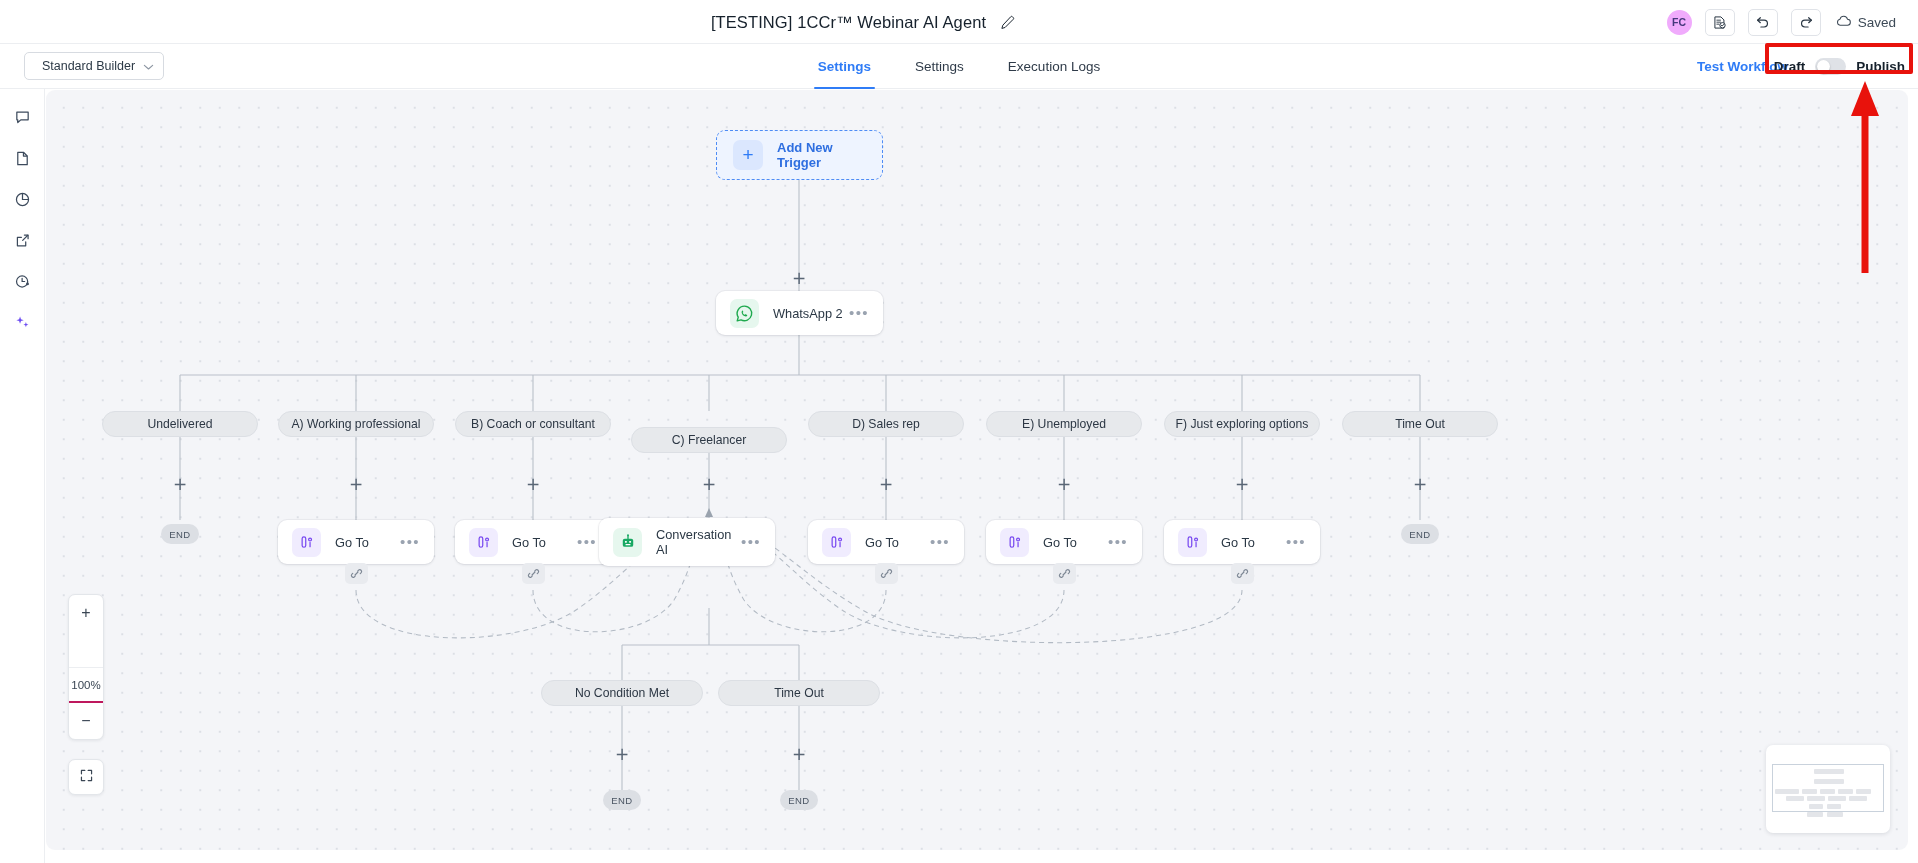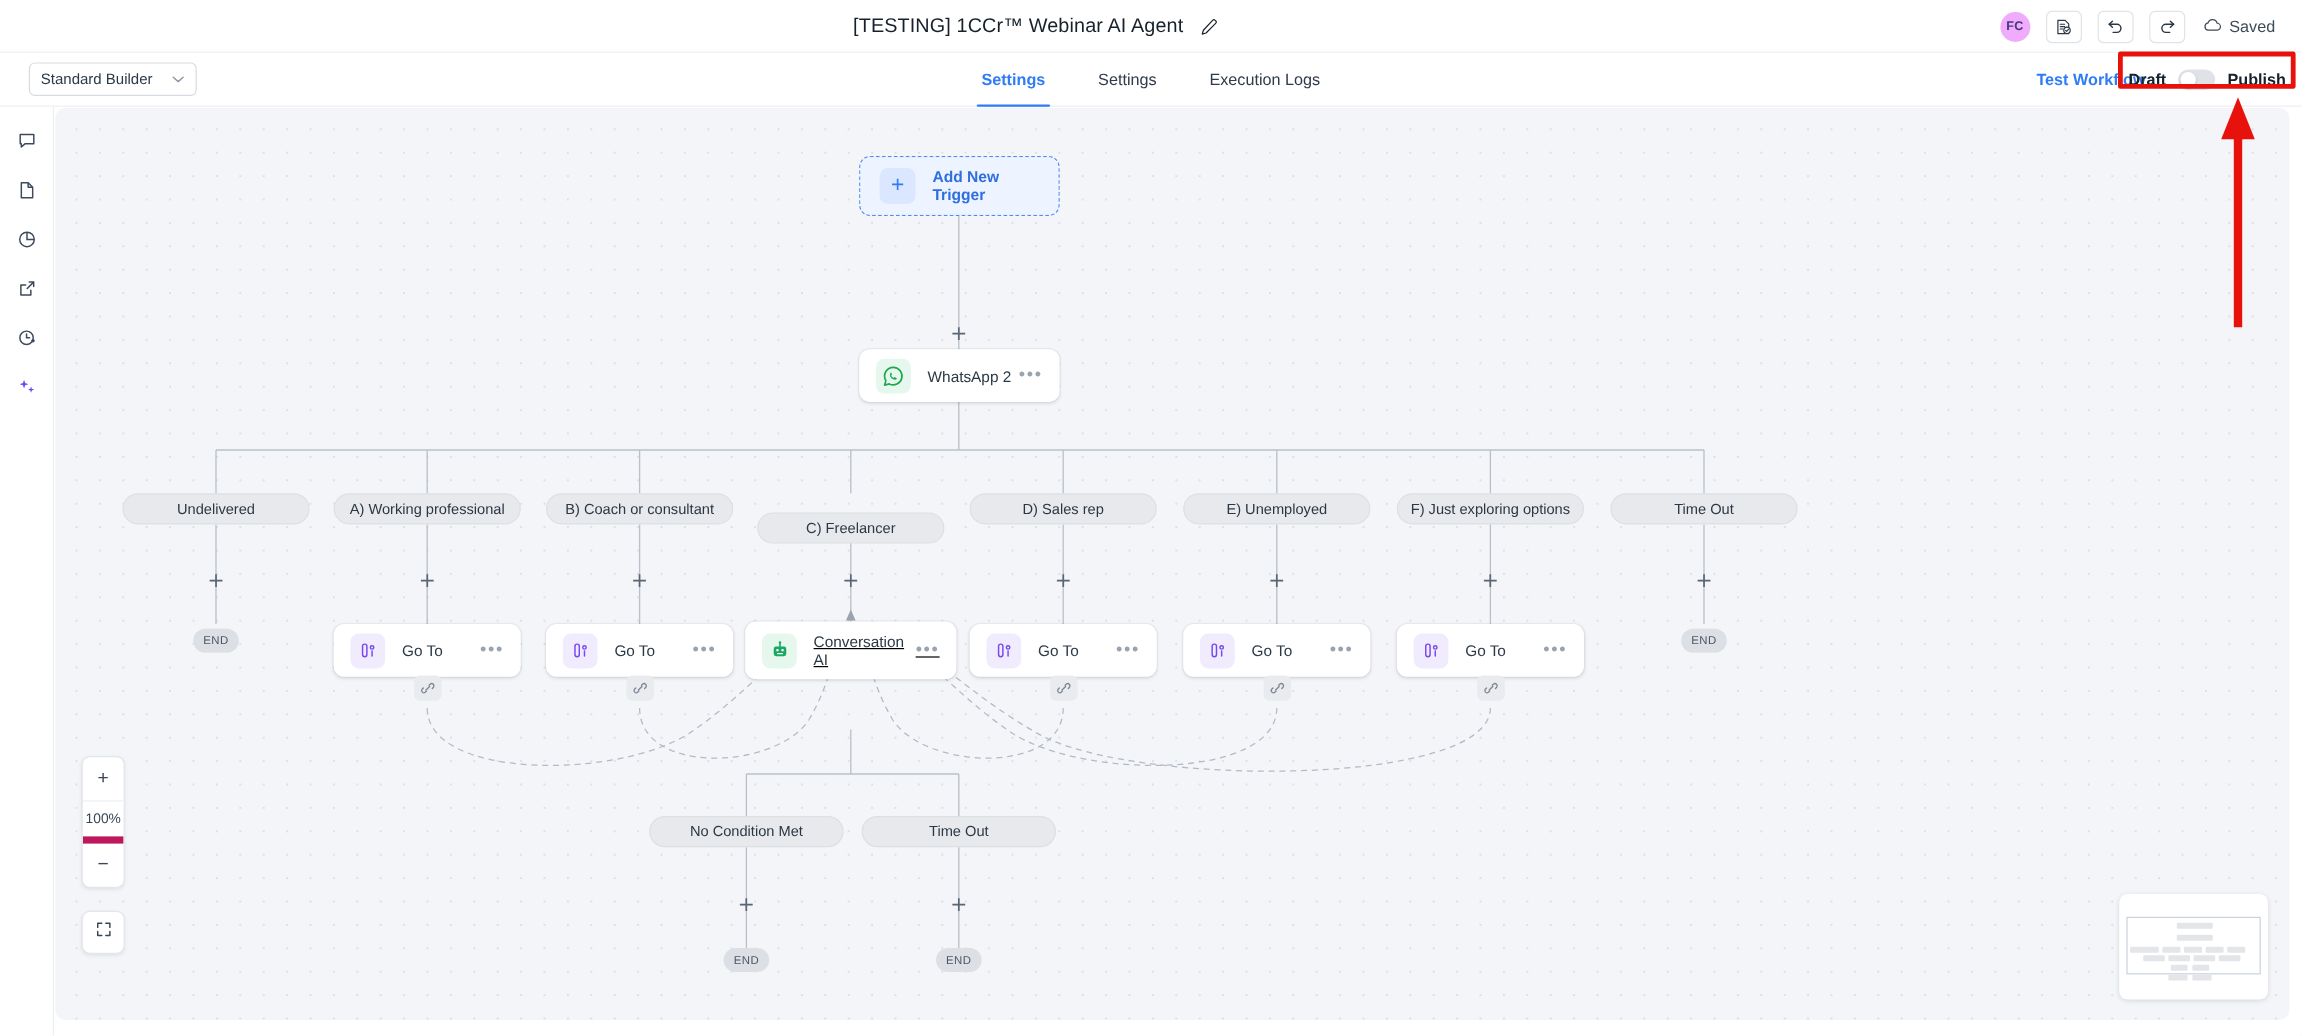--- a/index.html
+++ b/index.html
@@ -50,21 +50,21 @@
     cursor: pointer; color: #2a3744;
   }
   .saved {
     display: flex; align-items: center; gap: 6px;
     font-size: 13.5px; color: #3d4a57; margin-left: 2px; margin-right: 6px;
   }
 
   
   .subbar {
     position: absolute; left: 0; top: 44px; width: 1918px; height: 45px;
-    background: #fff; border-bottom: 1px solid #eceef1;
+    background: #fff; border-bottom: 1px solid #eceef1; text-align: center;
   }
   .builder-select {
     position: absolute; left: 24px; top: 8px;
     width: 140px; height: 28px; border: 1px solid #d7dbe1; border-radius: 5px;
     background: #fff; display: flex; align-items: center;
     padding: 0 9px; cursor: pointer;
   }
   .builder-select .bs-label { font-size: 12.5px; color: #2c3946; flex: 1; }
   .tabs {
     position: absolute; left: 0; top: 0; width: 1918px; height: 45px;
@@ -176,21 +176,21 @@
   
   .zoomctl {
     position: absolute; left: 22px; bottom: 110px; width: 36px;
     background: #fff; border: 1px solid #e3e6ea; border-radius: 7px;
     box-shadow: 0 1px 3px rgba(22,33,45,.08); overflow: hidden;
   }
   .zoomctl div {
     height: 36px; display: flex; align-items: center; justify-content: center;
     font-size: 16px; color: #3a4654; cursor: pointer;
   }
-  .zoomctl .zval { font-size: 11.5px; border-top: 1px solid #eceef1; border-bottom: 6px solid #be185d; cursor: default; }
+  .zoomctl .zval { font-size: 11.5px; border-top: 1px solid #eceef1; border-bottom: 2px solid #be185d; cursor: default; margin-top: 36px; }
   .fitbtn {
     position: absolute; left: 22px; bottom: 55px; width: 36px; height: 36px;
     background: #fff; border: 1px solid #e3e6ea; border-radius: 7px;
     box-shadow: 0 1px 3px rgba(22,33,45,.08);
     display: flex; align-items: center; justify-content: center; cursor: pointer;
     color: #3a4654;
   }
 
   
   .minimap {
@@ -427,21 +427,21 @@
         <svg width="18" height="18" viewBox="0 0 20 20">
             <path d="M6.6 4.2a2 2 0 0 1 2 2v7.6a2 2 0 1 1-4 0V6.2a2 2 0 0 1 2-2z" stroke="#7747f0" stroke-width="1.35" fill="none"></path>
             <path d="M13.4 5.6a1.6 1.6 0 1 1 0 3.2 1.6 1.6 0 0 1 0-3.2z" stroke="#7747f0" stroke-width="1.35" fill="none"></path>
             <path d="M13.4 10.6v4.6" stroke="#7747f0" stroke-width="1.35" stroke-linecap="round"></path>
           </svg>
       </div>
       <span class="node-label">Go To</span>
       <span class="node-dots">•••</span>
     </div>
 
-    <div class="node-card" style="left:575px; top:428px; width:176px; height:48px;text-decoration:underline;">
+    <div class="node-card" style="left:553px; top:428px; width:176px; height:48px;">
       <div class="node-ico green">
         <svg width="18" height="18" viewBox="0 0 20 20">
             <rect x="4.2" y="6.4" width="11.6" height="9" rx="2.2" fill="#17a862"></rect>
             <rect x="6.6" y="8.8" width="2.1" height="2.1" rx=".5" fill="#fff"></rect>
             <rect x="11.3" y="8.8" width="2.1" height="2.1" rx=".5" fill="#fff"></rect>
             <rect x="7.2" y="12.3" width="5.6" height="1.3" rx=".6" fill="#fff"></rect>
             <path d="M10 3.2v3" stroke="#17a862" stroke-width="1.5" stroke-linecap="round"></path>
             <circle cx="10" cy="2.6" r="1.1" fill="#17a862"></circle>
           </svg>
       </div>

